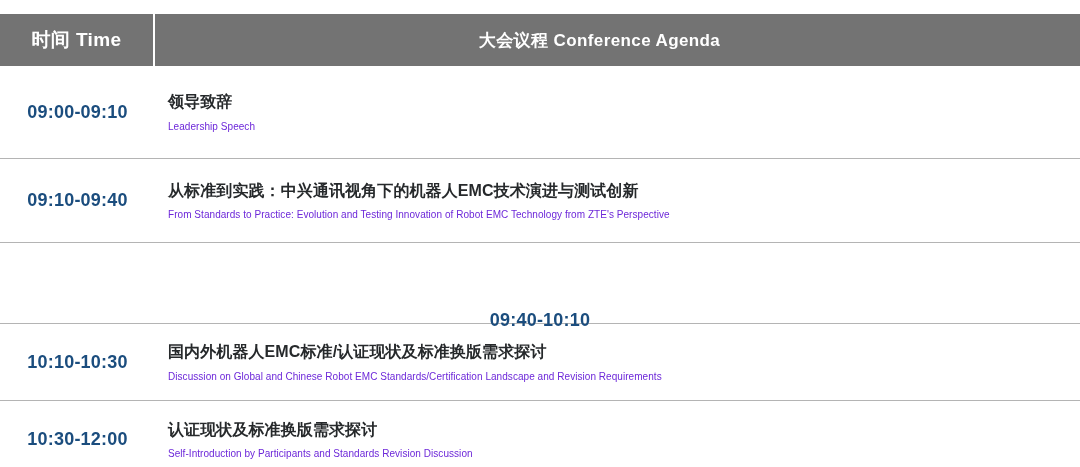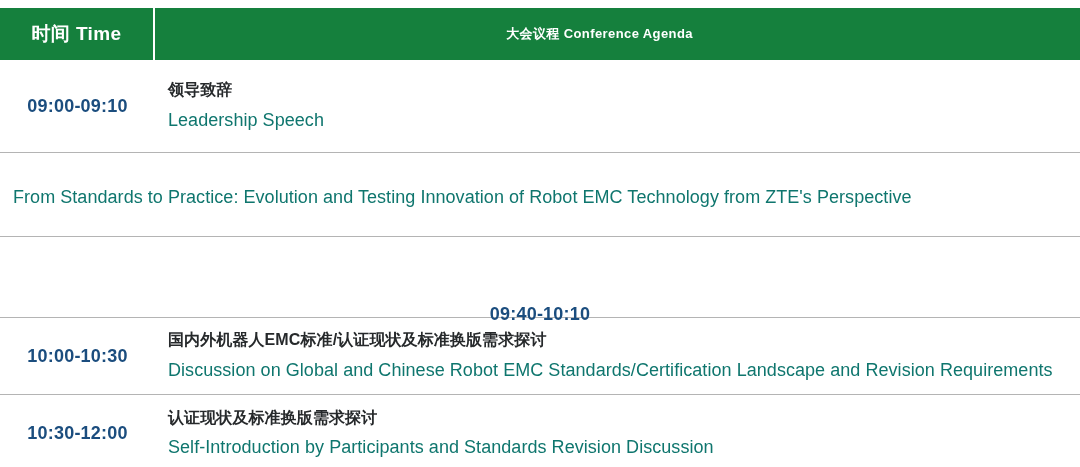--- a/index.html
+++ b/index.html
@@ -20,22 +20,22 @@
     box-sizing: border-box;
     display: flex;
     flex-direction: column;
     background: #ffffff;
   }
 
   
   .agenda-header {
     display: flex;
     height: 52px;
-    margin-top: 8px;
-    background: #15803d;
+    margin-top: 14px;
+    background: #737373;
     flex: 0 0 auto;
   }
   .header-time-cell {
     width: 155px;
     flex: 0 0 155px;
     display: flex;
     align-items: center;
     justify-content: center;
     color: #ffffff;
     font-size: 19px;
@@ -43,21 +43,21 @@
     letter-spacing: 0.4px;
     border-right: 2px solid #ffffff;
     box-sizing: border-box;
   }
   .header-agenda-cell {
     flex: 1 1 auto;
     display: flex;
     align-items: center;
     justify-content: center;
     color: #ffffff;
-    font-size: 13px;
+    font-size: 17px;
     font-weight: bold;
     letter-spacing: 0.4px;
     padding-right: 36px;
     box-sizing: border-box;
   }
 
   
   .agenda-body {
     flex: 1 1 auto;
     display: flex;
@@ -103,22 +103,22 @@
   }
   .agenda-title-cn {
     color: #26292b;
     font-size: 16px;
     font-weight: bold;
     line-height: 1.45;
     letter-spacing: 0.1px;
     white-space: nowrap;
   }
   .agenda-title-en {
-    color: #0f766e;
-    font-size: 18px;
+    color: #6d28d9;
+    font-size: 10px;
     font-weight: normal;
     line-height: 1.5;
     letter-spacing: 0.05px;
     white-space: nowrap;
     margin-top: 5px;
   }
 </style>
 </head>
 <body>
 
@@ -135,34 +135,38 @@
       <div class="time-cell">
         <span class="time-text">09:00-09:10</span>
       </div>
       <div class="agenda-cell">
         <div class="agenda-title-cn">领导致辞</div>
         <div class="agenda-title-en">Leadership Speech</div>
       </div>
     </div>
 
     <div class="agenda-row row-1">
+      <div class="time-cell">
+        <span class="time-text">09:10-09:40</span>
+      </div>
       <div class="agenda-cell">
+        <div class="agenda-title-cn">从标准到实践：中兴通讯视角下的机器人EMC技术演进与测试创新</div>
         <div class="agenda-title-en">From Standards to Practice: Evolution and Testing Innovation of Robot EMC Technology from ZTE's Perspective</div>
       </div>
     </div>
 
     <div class="agenda-row row-2">
       <div class="time-cell">
         <span class="time-text">09:40-10:10</span>
       </div>
     </div>
 
     <div class="agenda-row row-3">
       <div class="time-cell">
-        <span class="time-text">10:00-10:30</span>
+        <span class="time-text">10:10-10:30</span>
       </div>
       <div class="agenda-cell">
         <div class="agenda-title-cn">国内外机器人EMC标准/认证现状及标准换版需求探讨</div>
         <div class="agenda-title-en">Discussion on Global and Chinese Robot EMC Standards/Certification Landscape and Revision Requirements</div>
       </div>
     </div>
 
     <div class="agenda-row row-4">
       <div class="time-cell">
         <span class="time-text">10:30-12:00</span>

